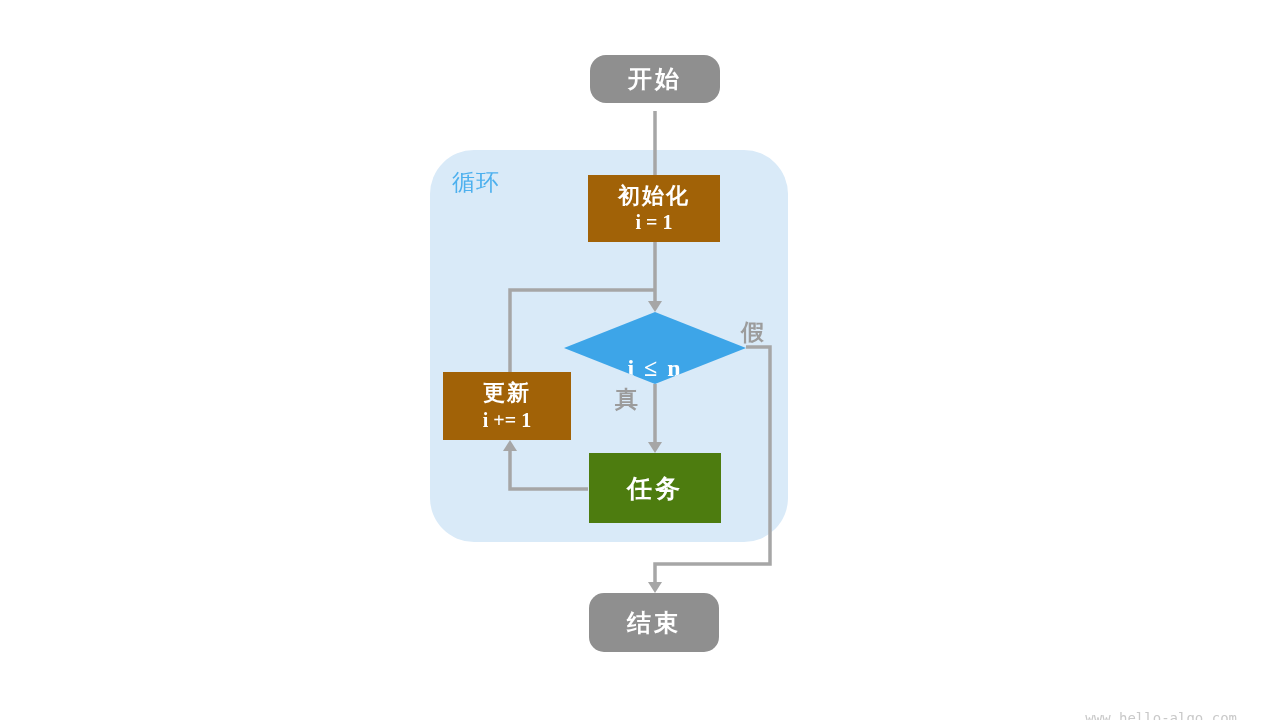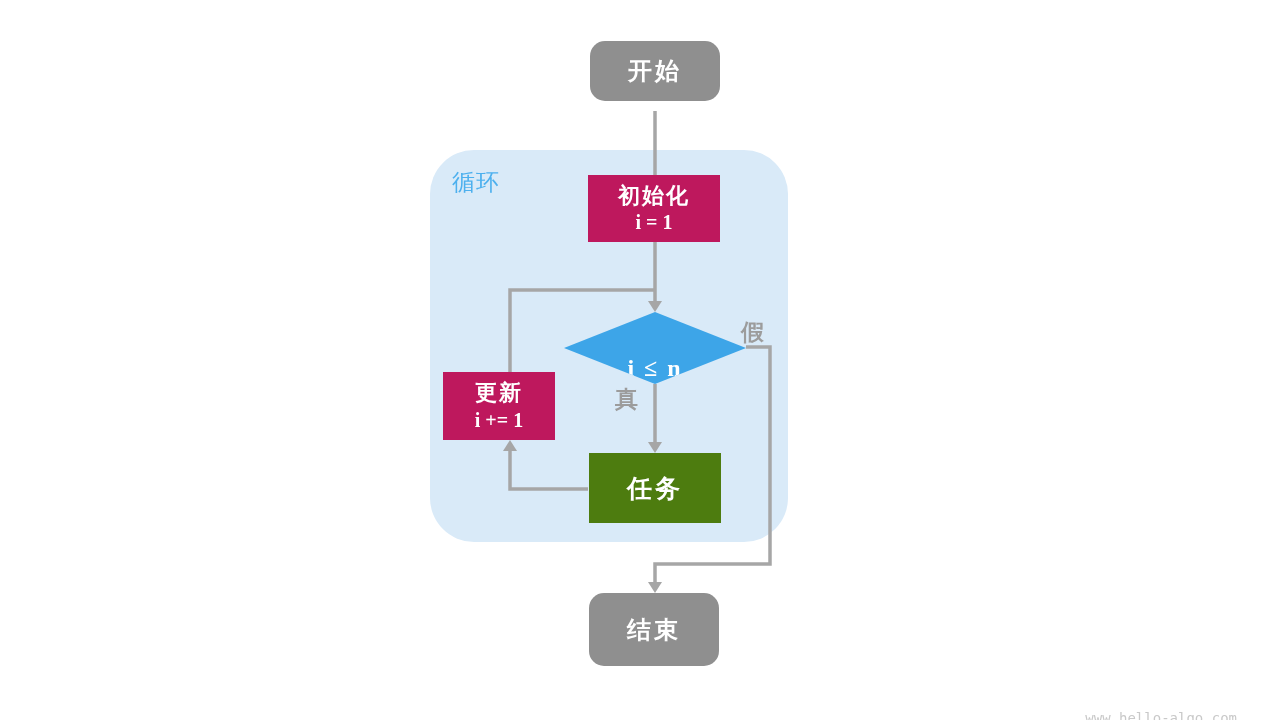--- a/index.html
+++ b/index.html
@@ -18,21 +18,21 @@
   }
   
   .node{
     position:absolute;display:flex;flex-direction:column;
     align-items:center;justify-content:center;color:#ffffff;box-sizing:border-box;
   }
   .terminal{
     background:#8f8f8f;border-radius:15px;
     font-size:24px;font-weight:600;letter-spacing:3px;
   }
-  .process{background:#be185d;}
+  .process{background:#a16207;}
   .task-node{background:#4d7c0f;font-size:25px;font-weight:600;letter-spacing:3px;}
   .node-title{font-size:22px;font-weight:600;letter-spacing:2px;line-height:1.25;}
   .code{
     font-family:Liberation Serif, serif;
     font-size:20px;font-weight:bold;line-height:1.3;
   }
   .diamond{
     position:absolute;left:564px;top:312px;width:182px;height:72px;
     background:#3da5e8;
     clip-path:polygon(50% 0,100% 50%,50% 100%,0 50%);
@@ -66,44 +66,44 @@
       <path d="M746 347 H770 V564 H655 V586"></path>
     </g>
     <g fill="#a6a6a6" stroke="none">
       <polygon points="648,301 662,301 655,312"></polygon>
       <polygon points="648,442 662,442 655,453"></polygon>
       <polygon points="503,451 517,451 510,440"></polygon>
       <polygon points="648,582 662,582 655,593"></polygon>
     </g>
   </svg>
 
-  <div class="node terminal" style="left:590px;top:41px;width:130px;height:60px;">
+  <div class="node terminal" style="left:590px;top:55px;width:130px;height:48px;border-radius:16px;">
     <span>开始</span>
   </div>
 
   <div class="node process" style="left:588px;top:175px;width:132px;height:67px;">
     <span class="node-title">初始化</span>
     <span class="code">i = 1</span>
   </div>
 
   <div class="diamond">
     <span class="code">i ≤ n</span>
   </div>
 
   <div class="edge-label" style="left:741px;top:317px;">假</div>
   <div class="edge-label" style="left:615px;top:384px;">真</div>
 
-  <div class="node process" style="left:443px;top:372px;width:112px;height:68px;">
+  <div class="node process" style="left:443px;top:372px;width:128px;height:68px;">
     <span class="node-title">更新</span>
     <span class="code">i += 1</span>
   </div>
 
   <div class="node task-node" style="left:589px;top:453px;width:132px;height:70px;">
     <span>任务</span>
   </div>
 
-  <div class="node terminal" style="left:589px;top:593px;width:130px;height:73px;">
+  <div class="node terminal" style="left:589px;top:593px;width:130px;height:59px;">
     <span>结束</span>
   </div>
 
   <div class="watermark">www.hello-algo.com</div>
 
 </div>
 
 </body></html>

